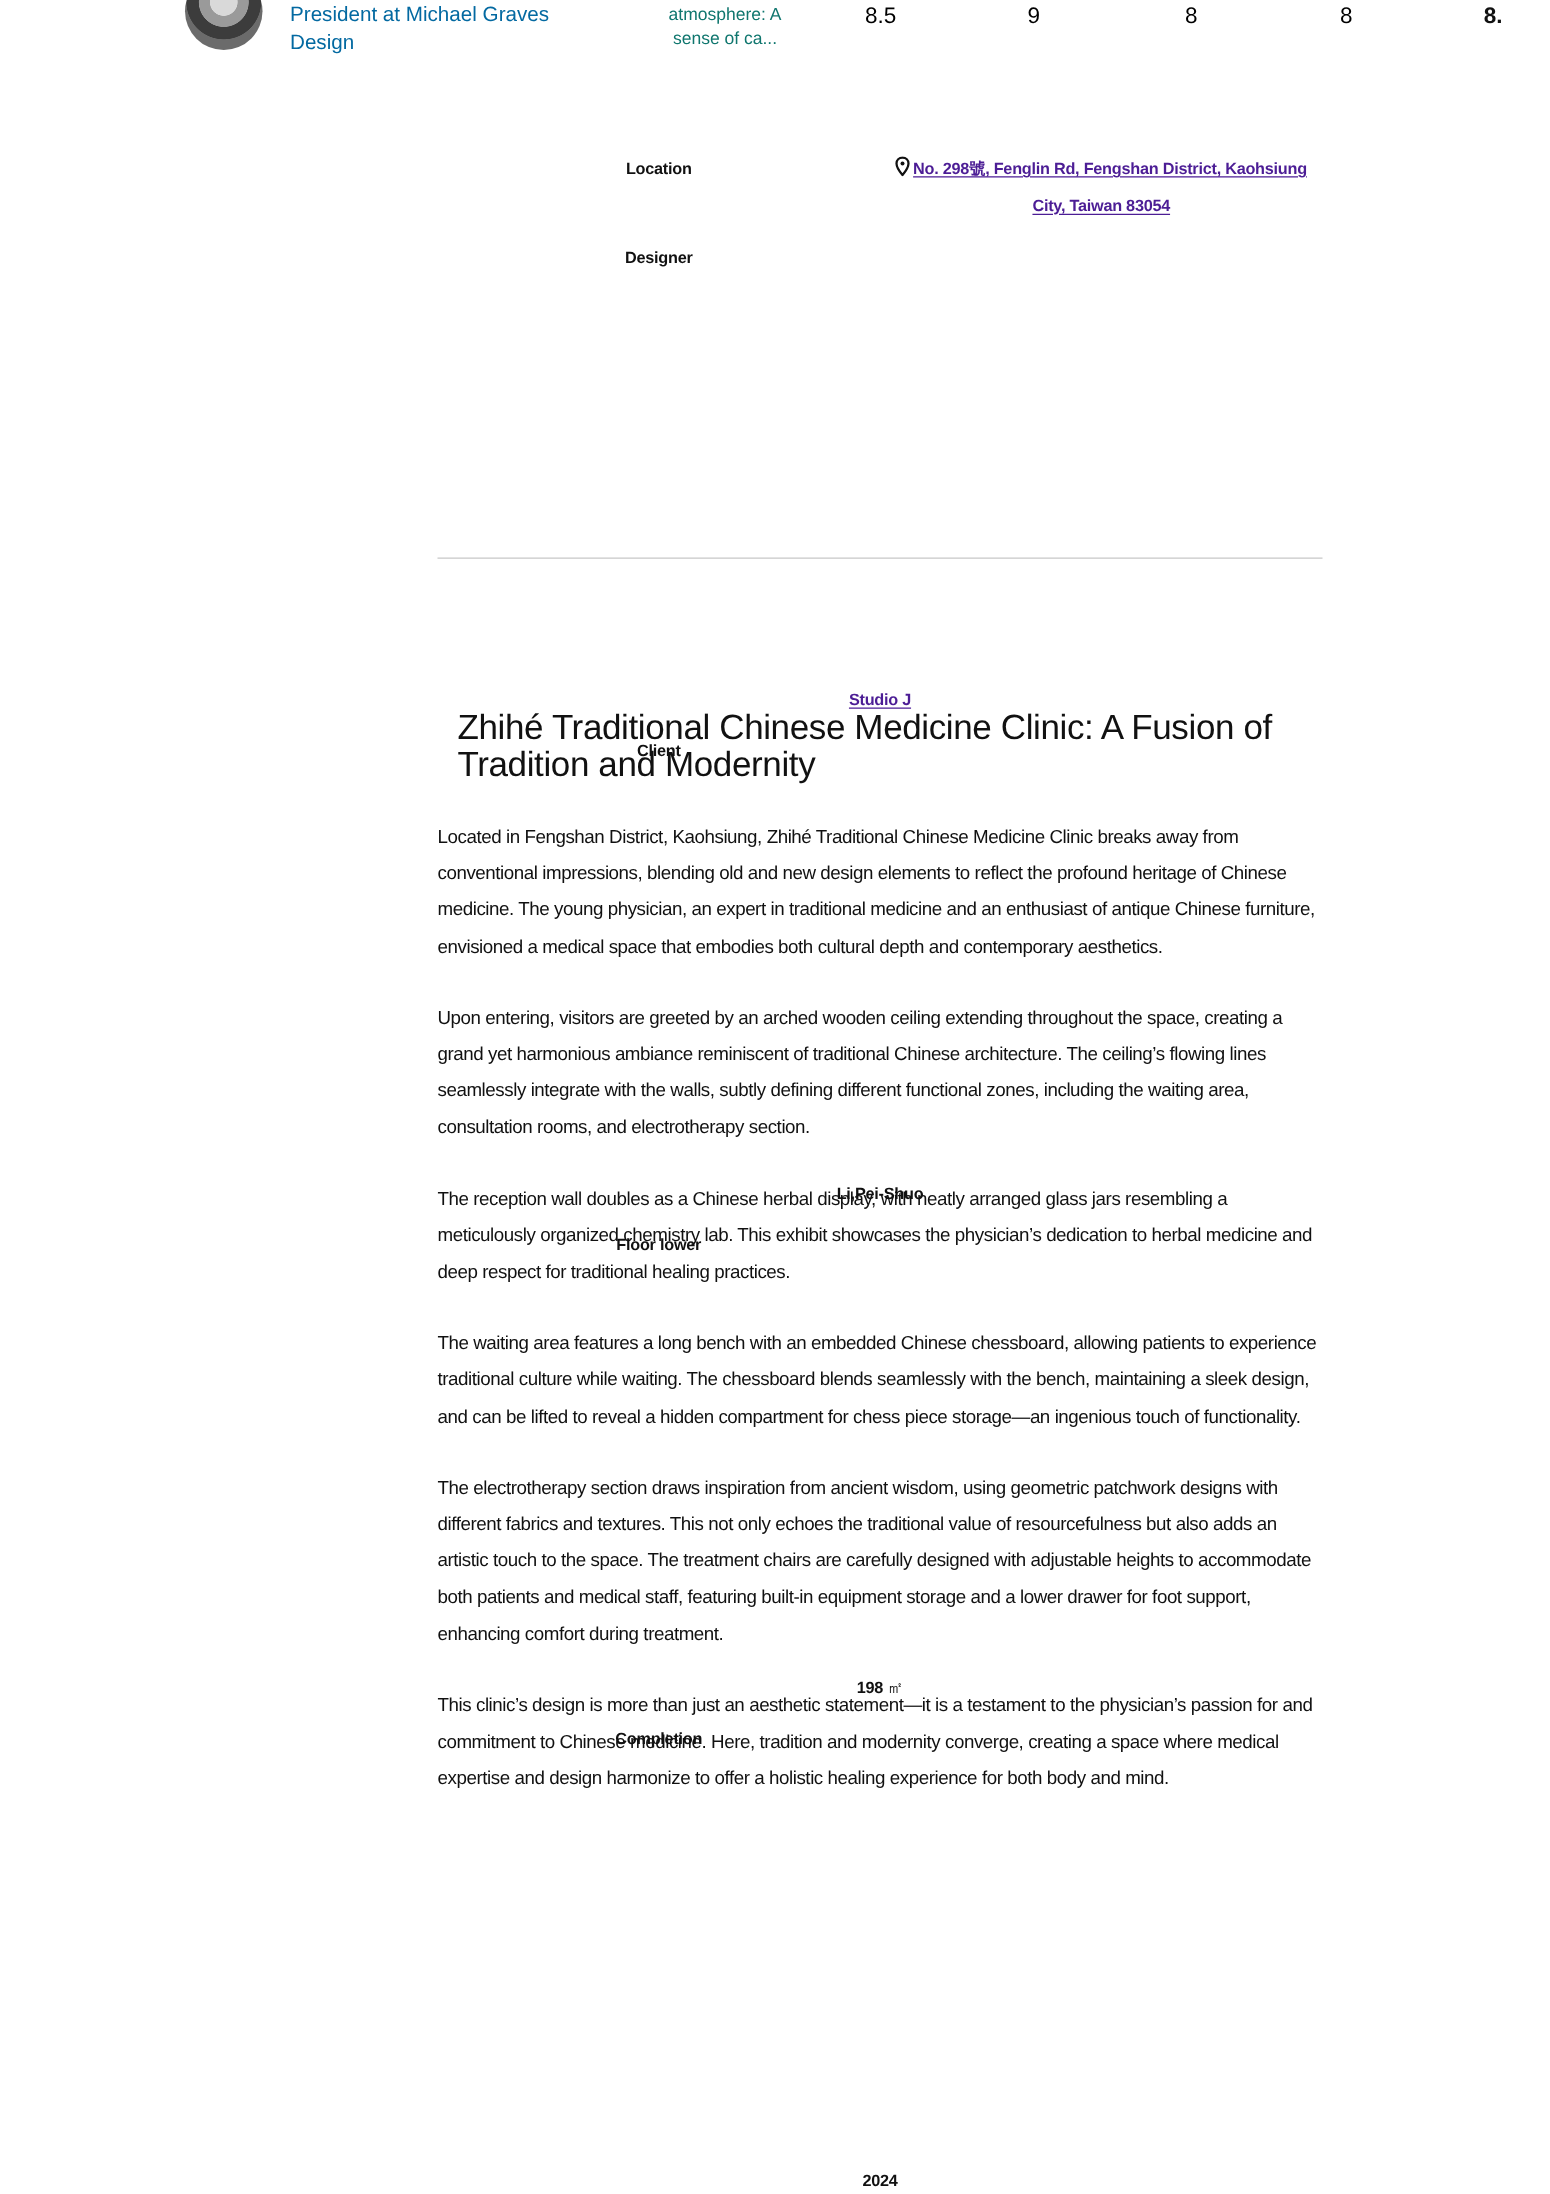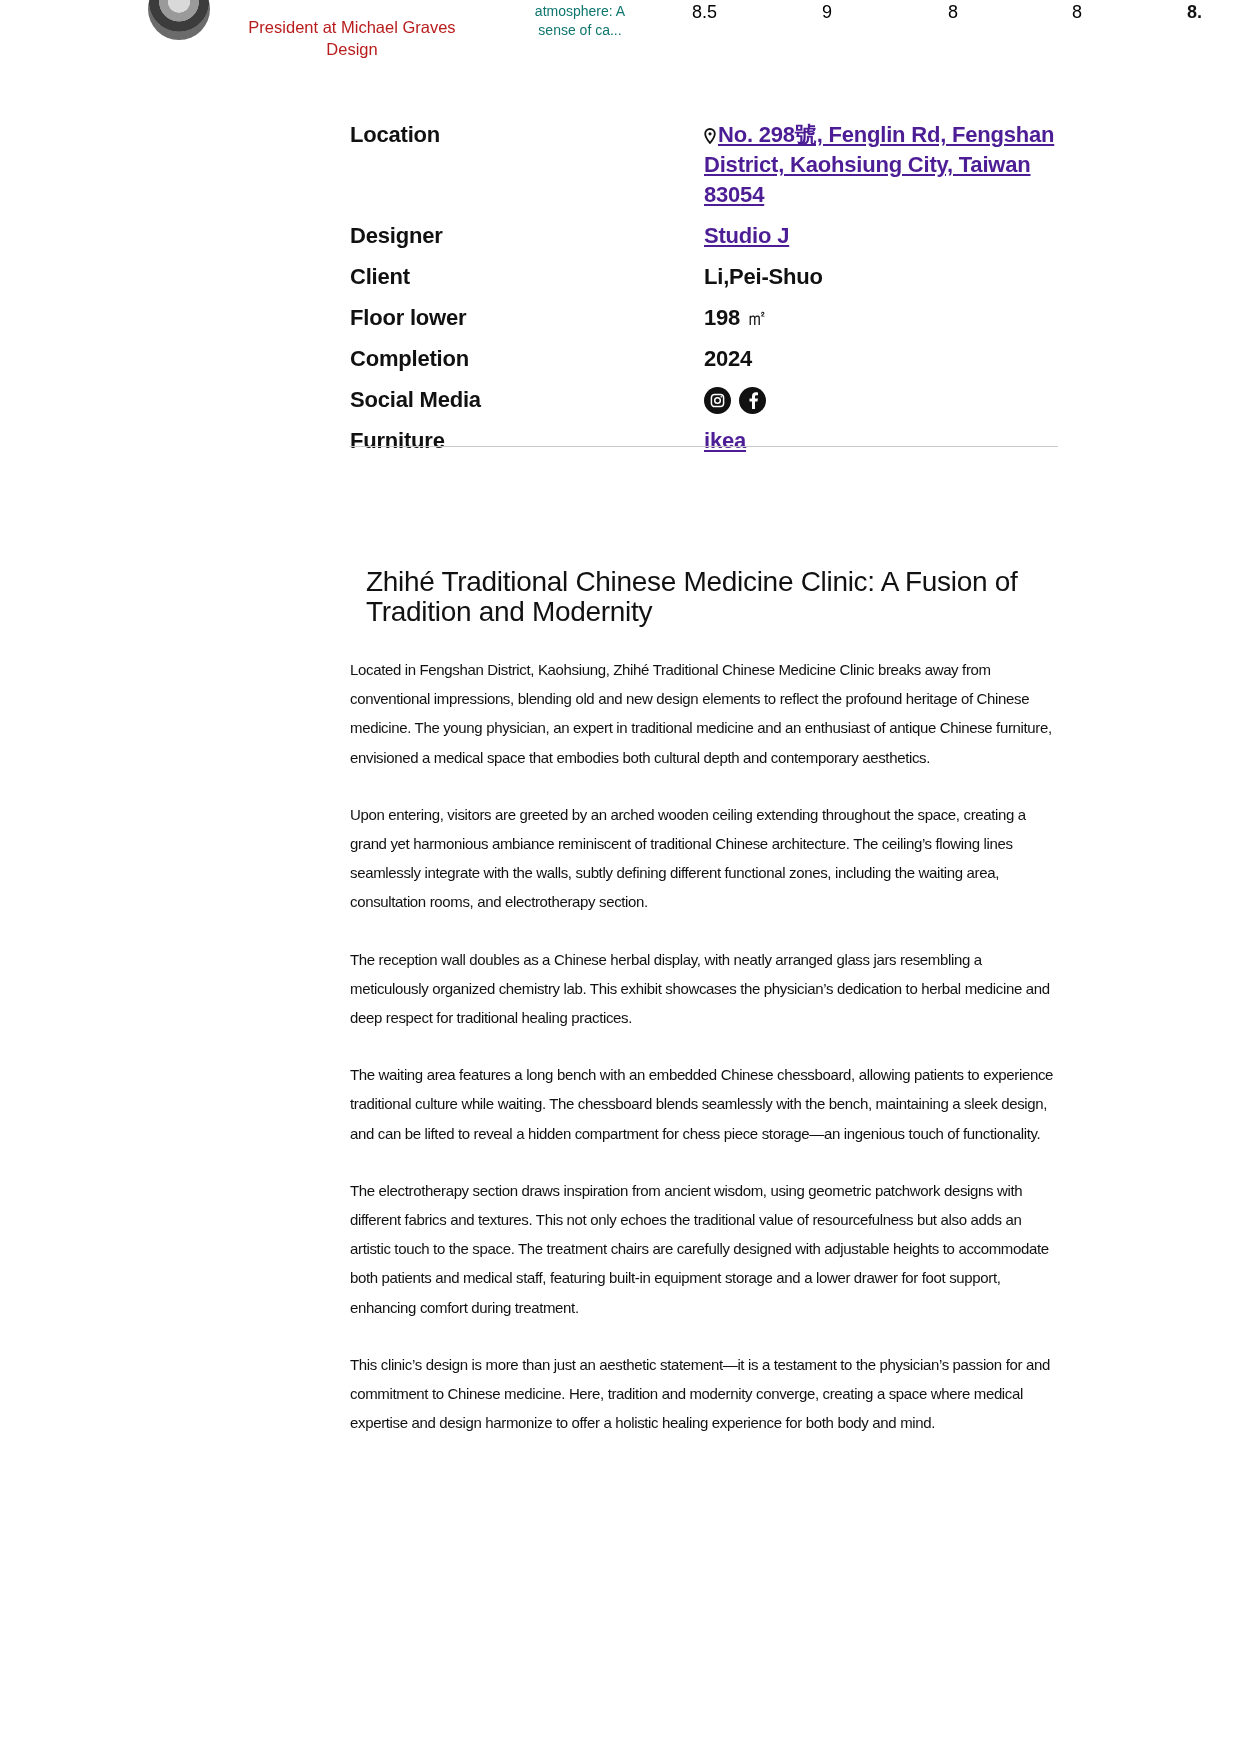--- a/index.html
+++ b/index.html
@@ -8,40 +8,40 @@
       font-family: "Liberation Sans", sans-serif; color: #111111;
     }
     
     .rating-row { position: absolute; left: 0; top: 0; width: 1240px; height: 50px; }
     .avatar {
       position: absolute; left: 148px; top: -22px; width: 62px; height: 62px; border-radius: 50%;
       background: radial-gradient(circle at 50% 38%, #d9d9d9 0 22%, #9a9a9a 23% 40%, #3c3c3c 41% 60%, #6b6b6b 61% 100%);
       overflow: hidden;
     }
     .juror-title {
-      position: absolute; left: 232px; top: 16px; width: 240px;
-      font-size: 16.5px; line-height: 22px; color: #b91c1c; text-align: center;
+      position: absolute; left: 232px; top: 1px; width: 240px;
+      font-size: 16.5px; line-height: 22px; color: #0369a1;
     }
     .comment-snippet {
       position: absolute; left: 525px; top: 2px; width: 110px; text-align: center;
       font-size: 14px; line-height: 19px; color: #0f766e;
     }
     .score { position: absolute; top: 1px; font-size: 18px; line-height: 22px; color: #000000; }
     .score.s1 { left: 692px; }
     .score.s2 { left: 822px; }
     .score.s3 { left: 948px; }
     .score.s4 { left: 1072px; }
     .score.total { left: 1187px; font-weight: bold; color: #111; }
 
     
     .details { position: absolute; left: 350px; top: 120px; width: 708px; }
-    .detail-row { position: relative; display: flex; font-size: 22px; font-weight: bold; letter-spacing: -0.2px; }
+    .detail-row { position: relative; display: flex; font-size: 13px; font-weight: bold; letter-spacing: -0.2px; text-align: center; }
     .detail-label { width: 354px; flex: 0 0 354px; line-height: 30px; }
     .detail-value { flex: 1; line-height: 30px; }
-    .detail-row + .detail-row { margin-top: 11px; }
+    .detail-row + .detail-row { margin-top: 11px; flex-direction: column; }
     .detail-value a, .link { color: #4c1d95; text-decoration: underline; text-underline-offset: 2px; }
     .pin-icon { display: inline-block; width: 12px; height: 16px; vertical-align: -2px; margin-right: 2px; }
     .unit { font-weight: normal; }
     .social { display: flex; gap: 8px; align-items: center; height: 30px; }
     .social-btn {
       width: 27px; height: 27px; border-radius: 50%; background: #111; display: inline-flex;
       align-items: center; justify-content: center; cursor: pointer;
     }
     .divider { position: absolute; left: 350px; top: 446px; width: 708px; height: 0; border-top: 1.5px solid #c8c8c8; }
 

